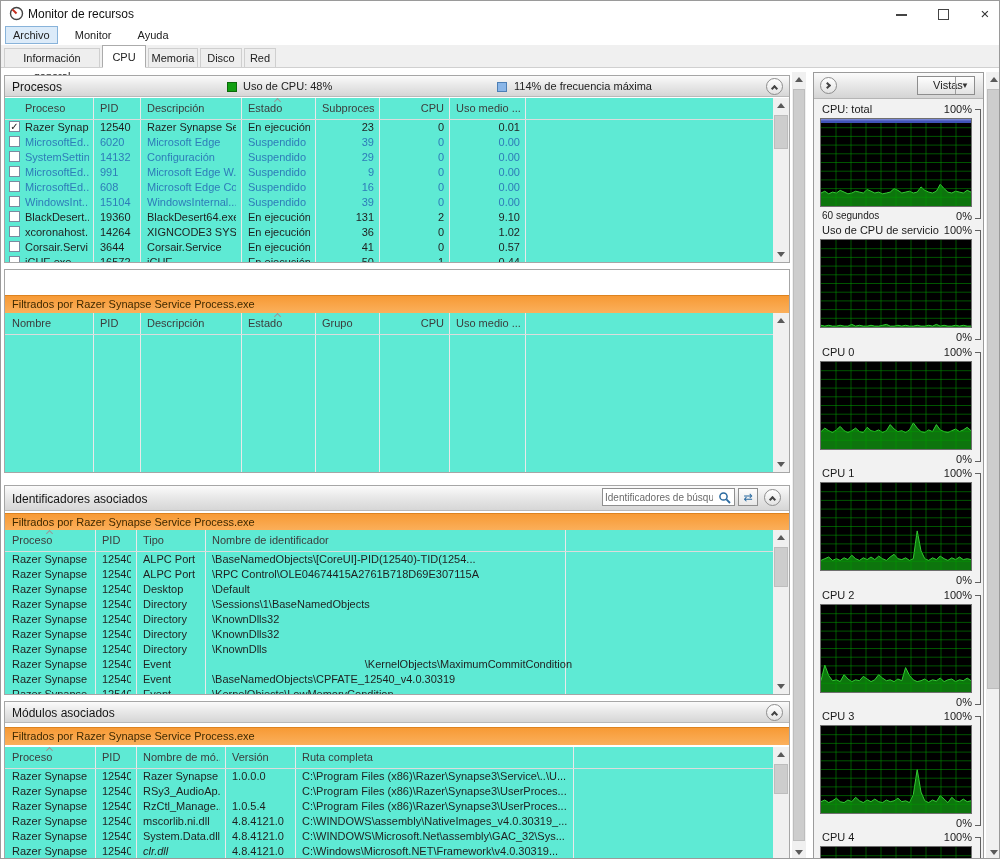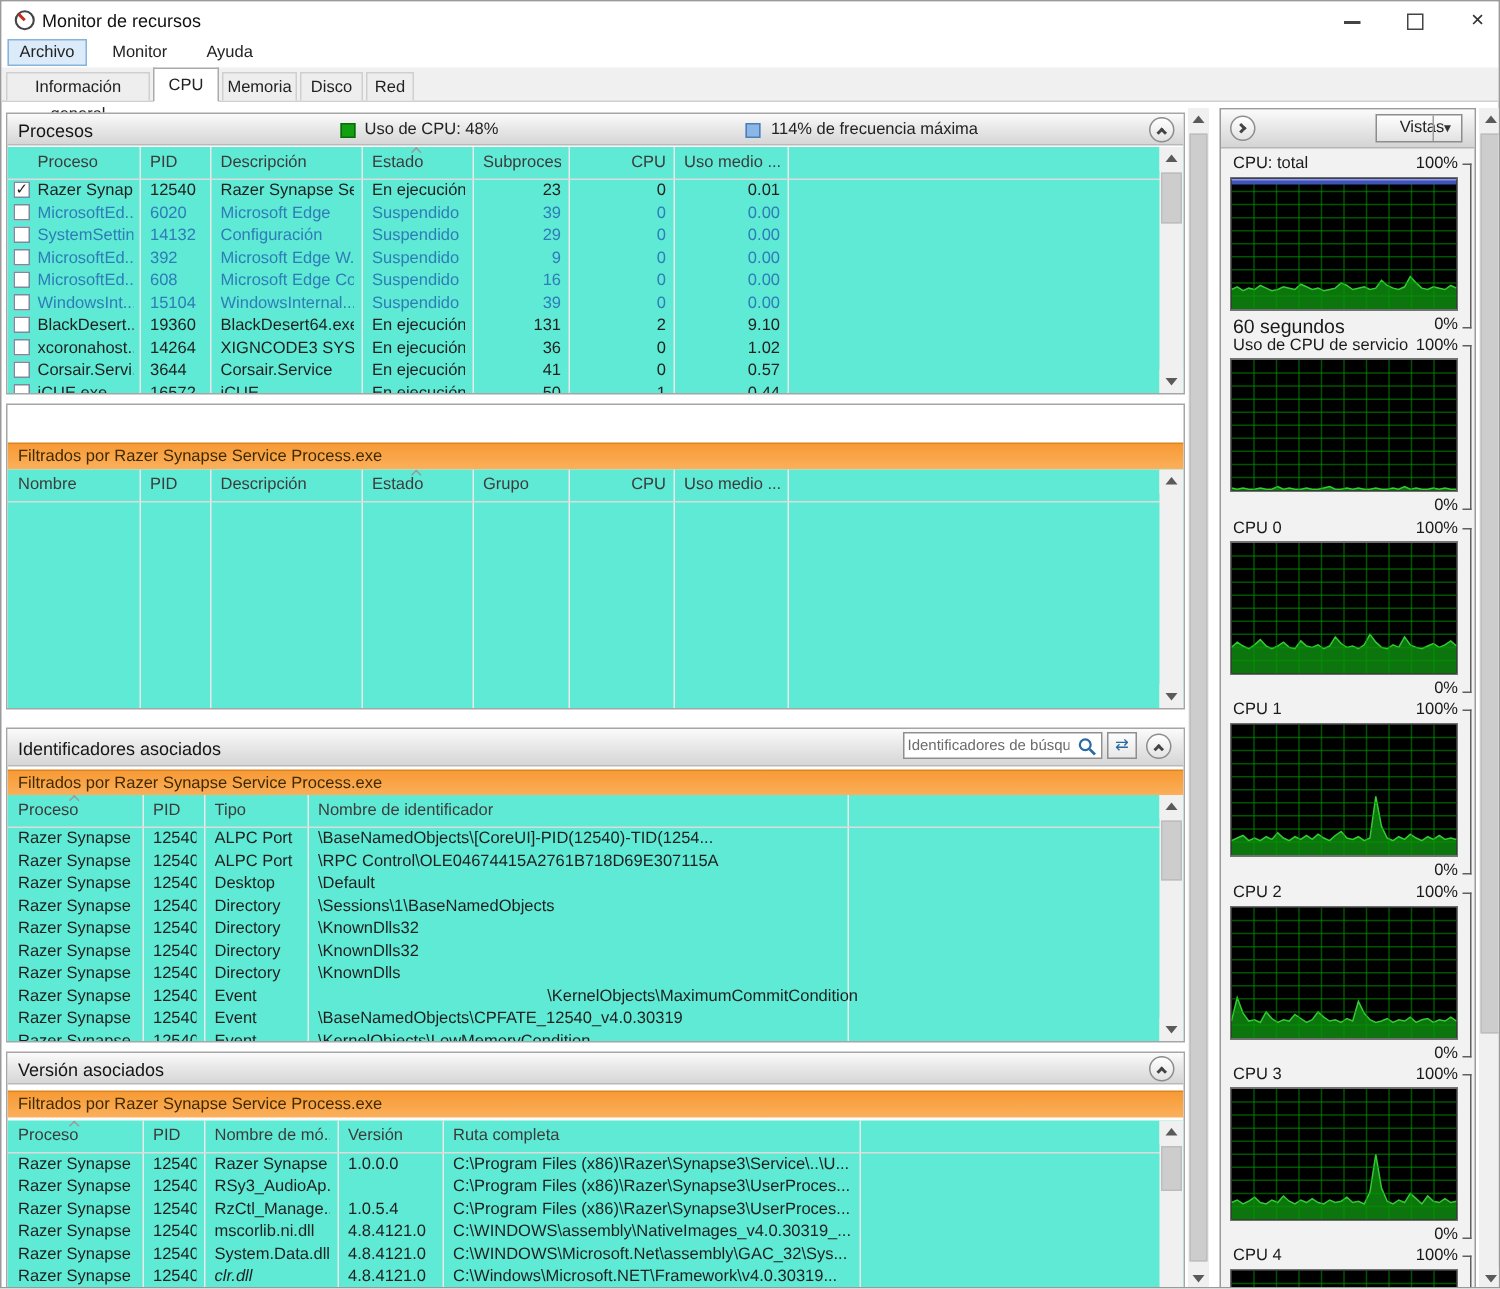--- a/index.html
+++ b/index.html
@@ -78,21 +78,21 @@
   
   .right-panel { position:absolute; left:812px; top:71px; width:171px; height:788px; background:#f2f2f2; border:1px solid #9b9b9b; overflow:hidden; }
   .rp-header { position:absolute; left:0; top:0; width:100%; height:26px;
     background:linear-gradient(180deg,#fbfbfb 0%,#e9e9e9 45%,#d4d4d4 100%); border-bottom:1px solid #b5b5b5; }
   .views-btn { position:absolute; right:8px; top:3px; width:58px; height:19px; border:1px solid #8d8d8d; background:linear-gradient(180deg,#fefefe,#e2e2e2); cursor:pointer; }
   .views-label { position:absolute; left:0; top:2px; width:60px; text-align:center; font-size:11px; color:#222; }
   .views-arrow { position:absolute; right:0; top:0; width:19px; height:17px; border-left:1px solid #9d9d9d; text-align:center; line-height:17px; font-size:8px; color:#333; }
   .graph-title { position:absolute; font-size:11px; color:#1a1a1a; white-space:nowrap; }
   .graph-max { position:absolute; font-size:11px; color:#1a1a1a; text-align:right; }
   .graph-box { position:absolute; left:6px; width:152px; height:89px; border:1px solid #6f6f6f; background:#000; }
-  .graph-bottom-left { position:absolute; left:8px; font-size:13px; color:#1a1a1a; }
+  .graph-bottom-left { position:absolute; left:8px; font-size:10px; color:#1a1a1a; }
   .graph-bottom-right { position:absolute; font-size:11px; color:#1a1a1a; text-align:right; }
   .bracket { position:absolute; left:161px; width:6px; border-top:1px solid #5f5f5f; border-right:1px solid #5f5f5f; border-bottom:1px solid #5f5f5f; }
 
   .left-strip { position:absolute; left:791px; top:71px; width:14px; height:788px; background:#f0f0f0; }
 </style>
 </head>
 <body>
 
 <div class="window">
 
@@ -182,21 +182,21 @@
           <div class="tcell" style="left: 95px; width: 35px; text-align: left;">14132</div>
           <div class="tcell" style="left: 142px; width: 89px; text-align: left;">Configuración</div>
           <div class="tcell" style="left: 243px; width: 62px; text-align: left;">Suspendido</div>
           <div class="tcell" style="left: 317px; width: 52px; text-align: right;">29</div>
           <div class="tcell" style="left: 381px; width: 58px; text-align: right;">0</div>
           <div class="tcell" style="left: 451px; width: 64px; text-align: right;">0.00</div>
         </div>
         <div class="trow suspended" style="top: 67px;">
           <div class="cbx"></div>
           <div class="tcell" style="left: 20px; width: 64px; text-align: left;">MicrosoftEd...</div>
-          <div class="tcell" style="left: 95px; width: 35px; text-align: left;">392</div>
+          <div class="tcell" style="left: 95px; width: 35px; text-align: left;">991</div>
           <div class="tcell" style="left: 142px; width: 89px; text-align: left;">Microsoft Edge W...</div>
           <div class="tcell" style="left: 243px; width: 62px; text-align: left;">Suspendido</div>
           <div class="tcell" style="left: 317px; width: 52px; text-align: right;">9</div>
           <div class="tcell" style="left: 381px; width: 58px; text-align: right;">0</div>
           <div class="tcell" style="left: 451px; width: 64px; text-align: right;">0.00</div>
         </div>
         <div class="trow suspended" style="top: 82px;">
           <div class="cbx"></div>
           <div class="tcell" style="left: 20px; width: 64px; text-align: left;">MicrosoftEd...</div>
           <div class="tcell" style="left: 95px; width: 35px; text-align: left;">608</div>
@@ -396,21 +396,21 @@
           <div class="sb-thumb" style="top: 17px; height: 40px;"></div>
           <div class="sb-btn" style="top: 148px;">
             <div class="tri-down"></div>
           </div>
         </div>
       </div>
   </div>
 
   <div class="section" id="sec-mod" style="top:700px;height:159px;">
     <div class="sec-header">
-      <span class="sec-title">Versión asociados</span>
+      <span class="sec-title">Módulos asociados</span>
       <div class="chev-btn" style="left:761px;">
           <span class="chev-up"></span>
         </div>
     </div>
     <div class="filter-banner" style="top:25px;">
       <span class="filter-text">Filtrados por Razer Synapse Service Process.exe</span>
     </div>
     <div class="tbl-host" id="tbl-mod" style="top:45px;height:114px;width:784px;">
         <div class="vsep" style="left: 90px;"></div>
         <div class="vsep" style="left: 131px;"></div>

